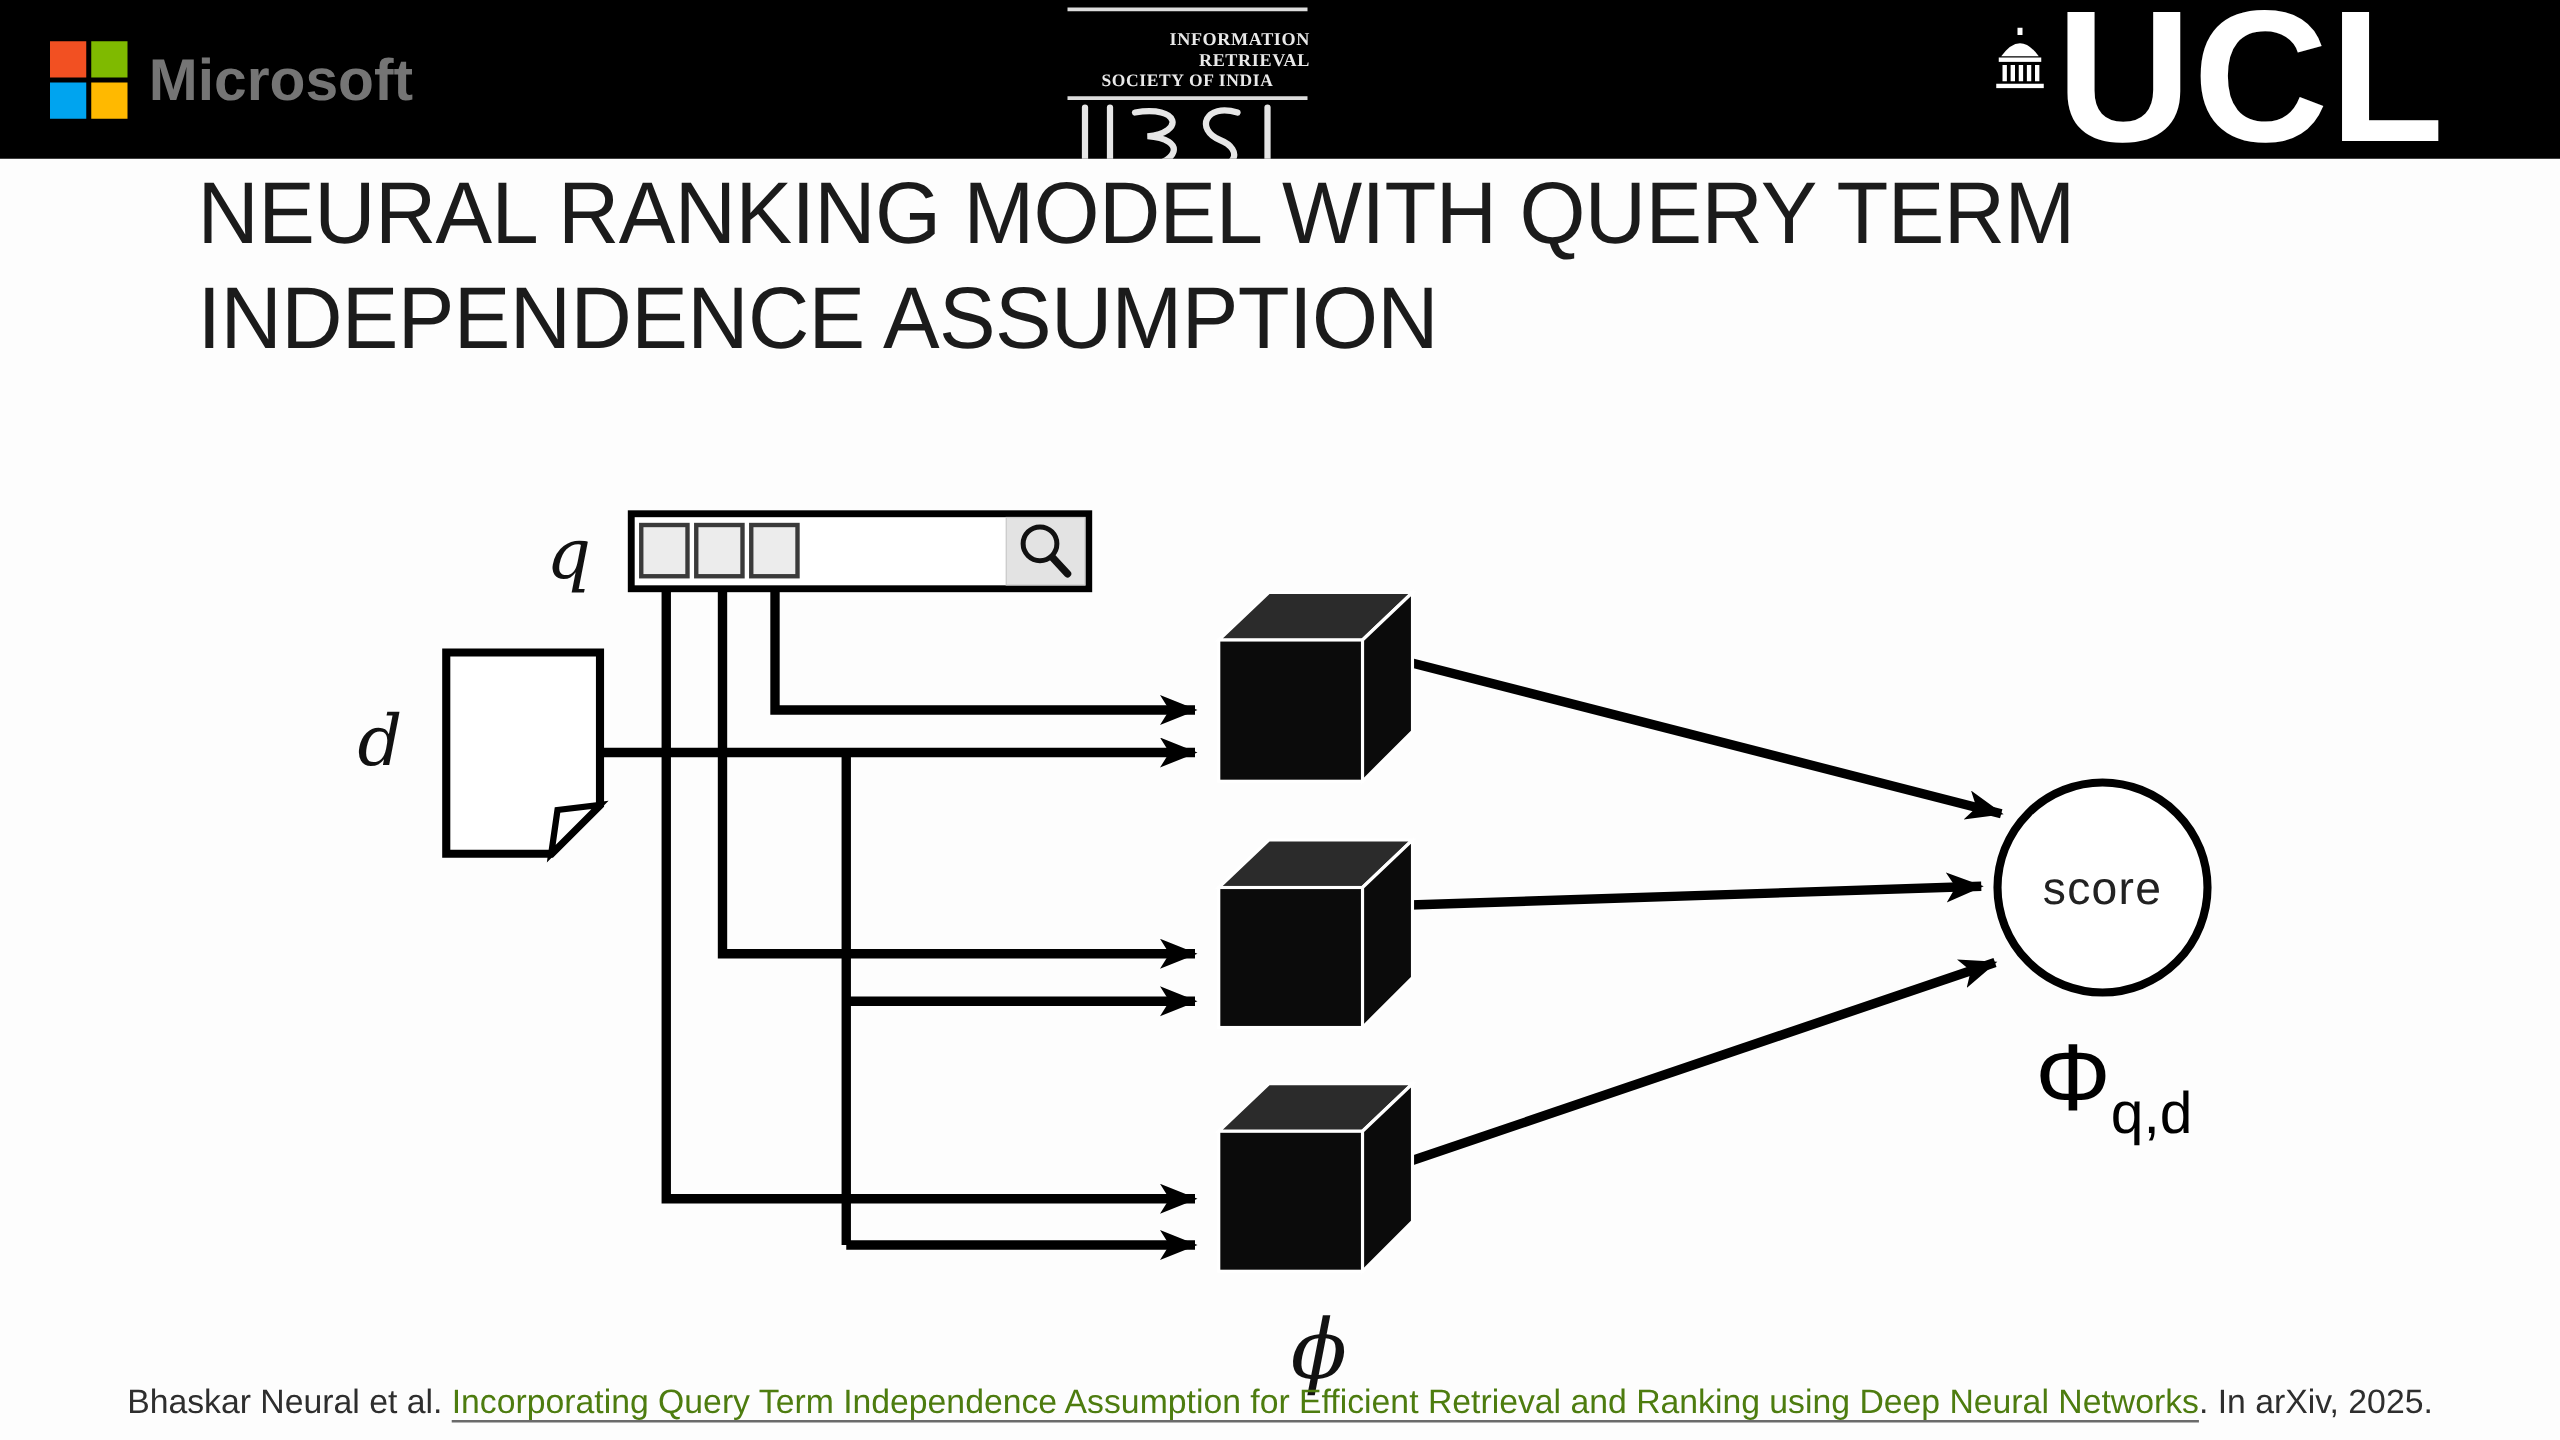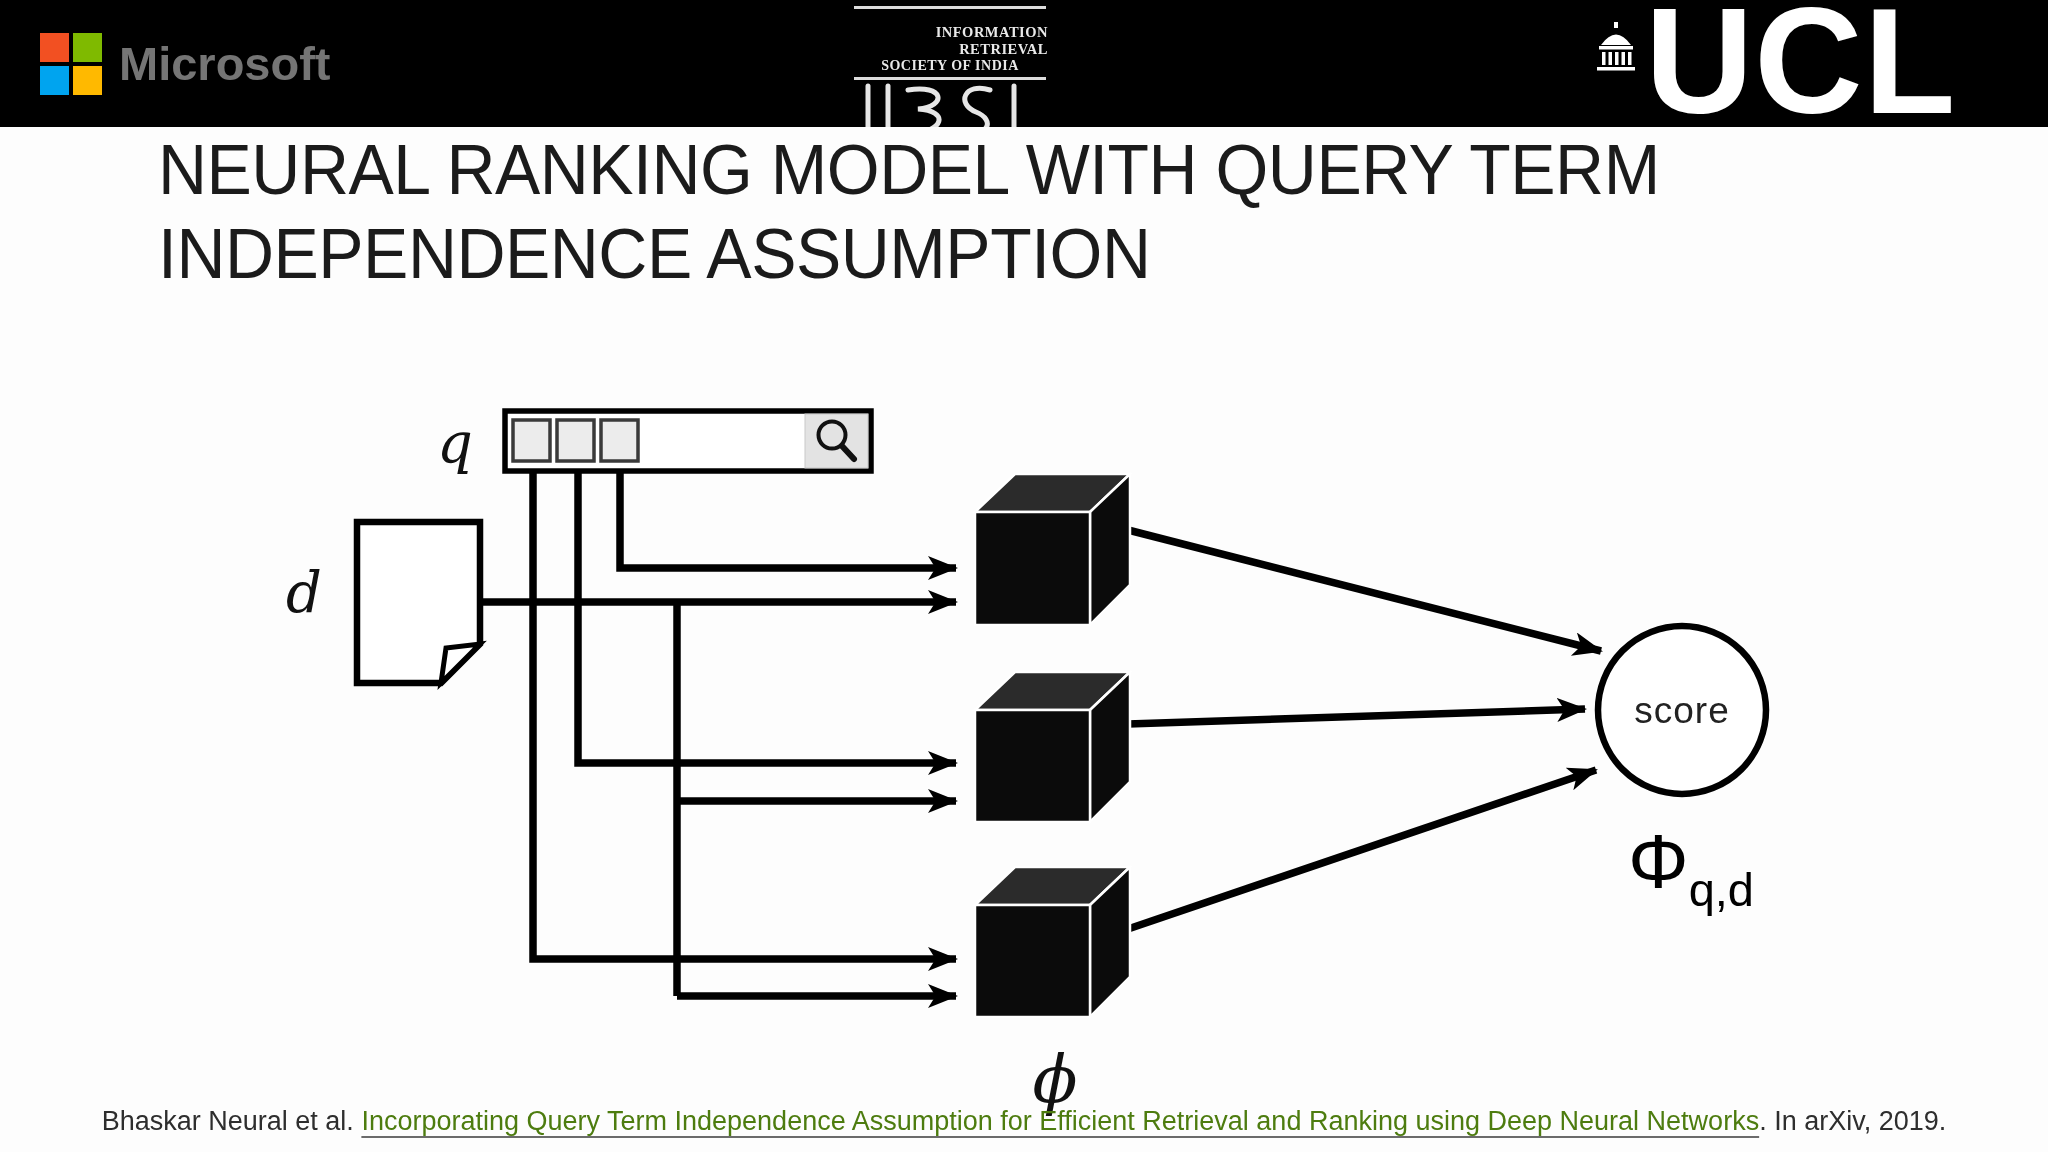--- a/index.html
+++ b/index.html
@@ -152,16 +152,16 @@
 
     <circle cx="1682" cy="710" r="84" fill="#ffffff" stroke="#000" stroke-width="6.5"></circle>
     <text class="scoretxt" x="1682" y="723" font-size="37" text-anchor="middle">score</text>
 
     <text x="1628" y="888">
       <tspan class="phicap" font-size="76">Φ</tspan><tspan class="mathlab" font-size="47" dy="18">q,d</tspan>
     </text>
   </svg>
 
   <div class="citation">
-    <span>Bhaskar Neural et al. </span><span class="cite-link">Incorporating Query Term Independence Assumption for Efficient Retrieval and Ranking using Deep Neural Networks</span><span>. In arXiv, 2019.</span>
+    <span>Bhaskar Neural et al. </span><span class="cite-link">Incorporating Query Term Independence Assumption for Efficient Retrieval and Ranking using Deep Neural Networks</span><span>. In arXiv, 2025.</span>
   </div>
 
 </div>
 
 </body></html>

